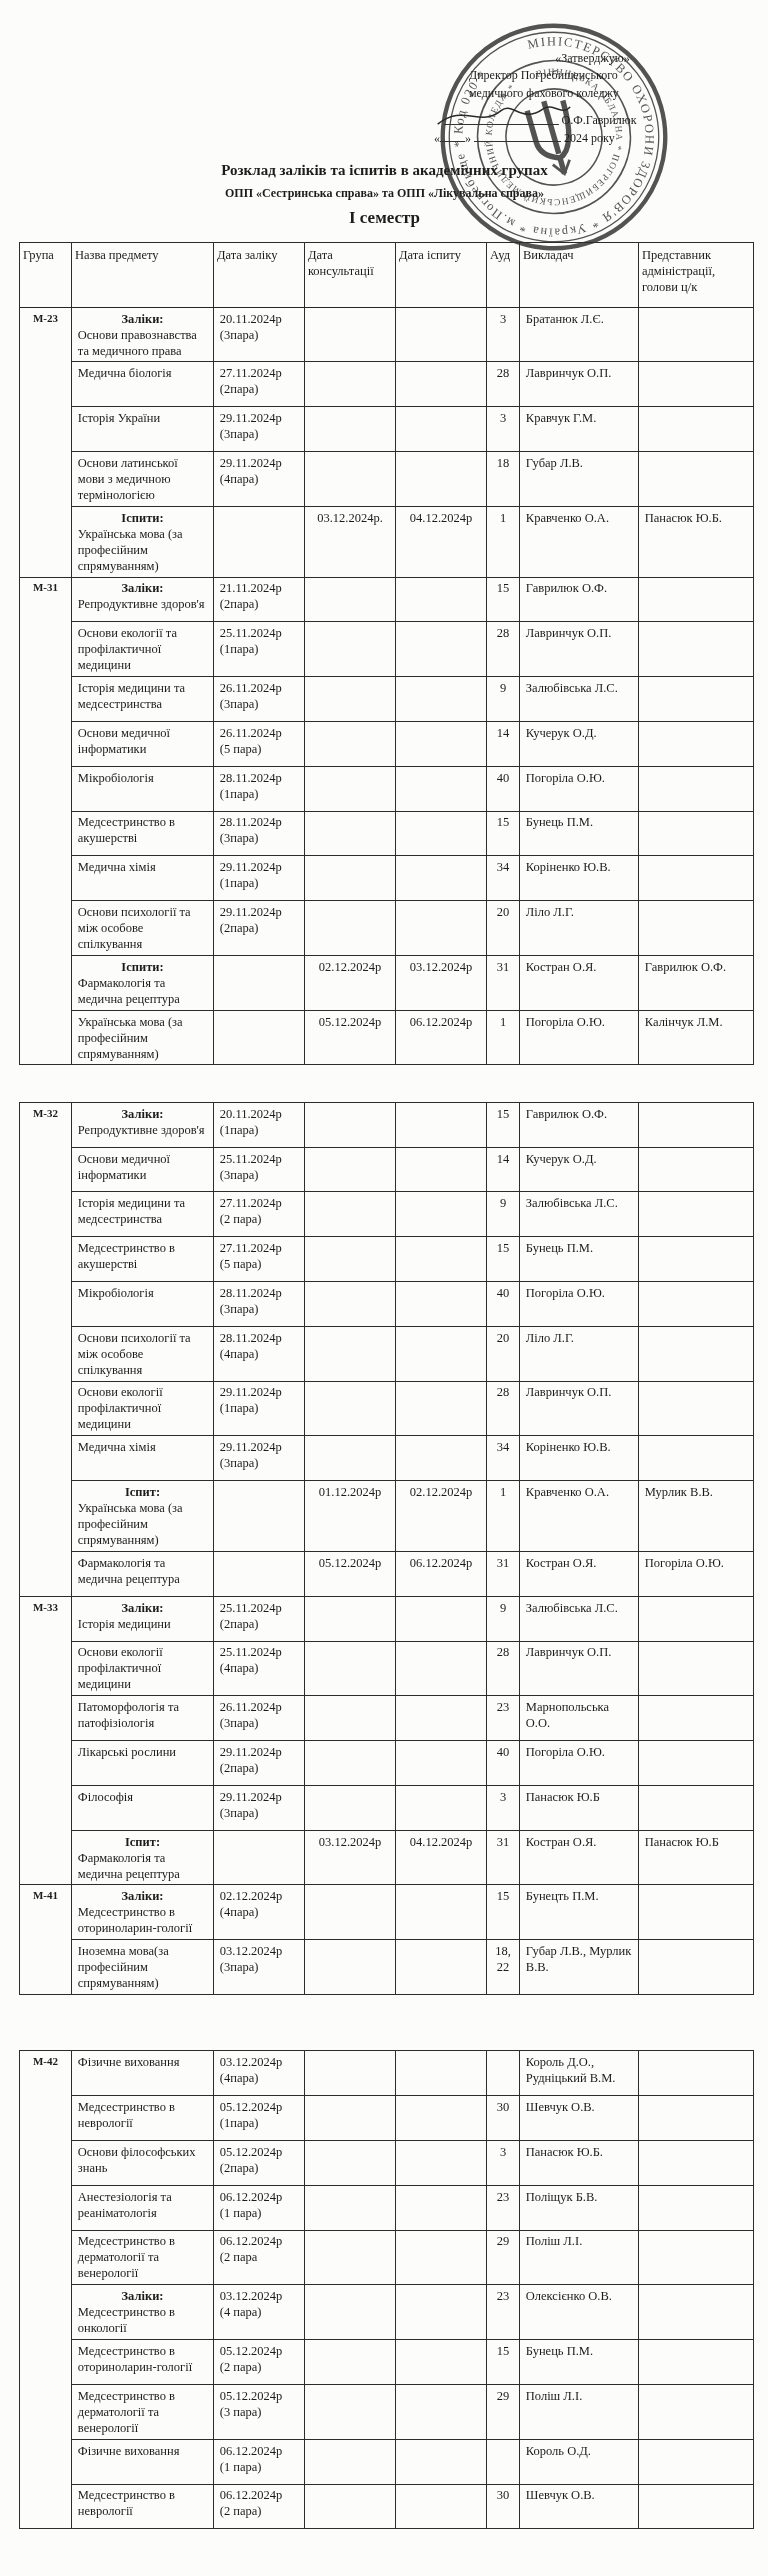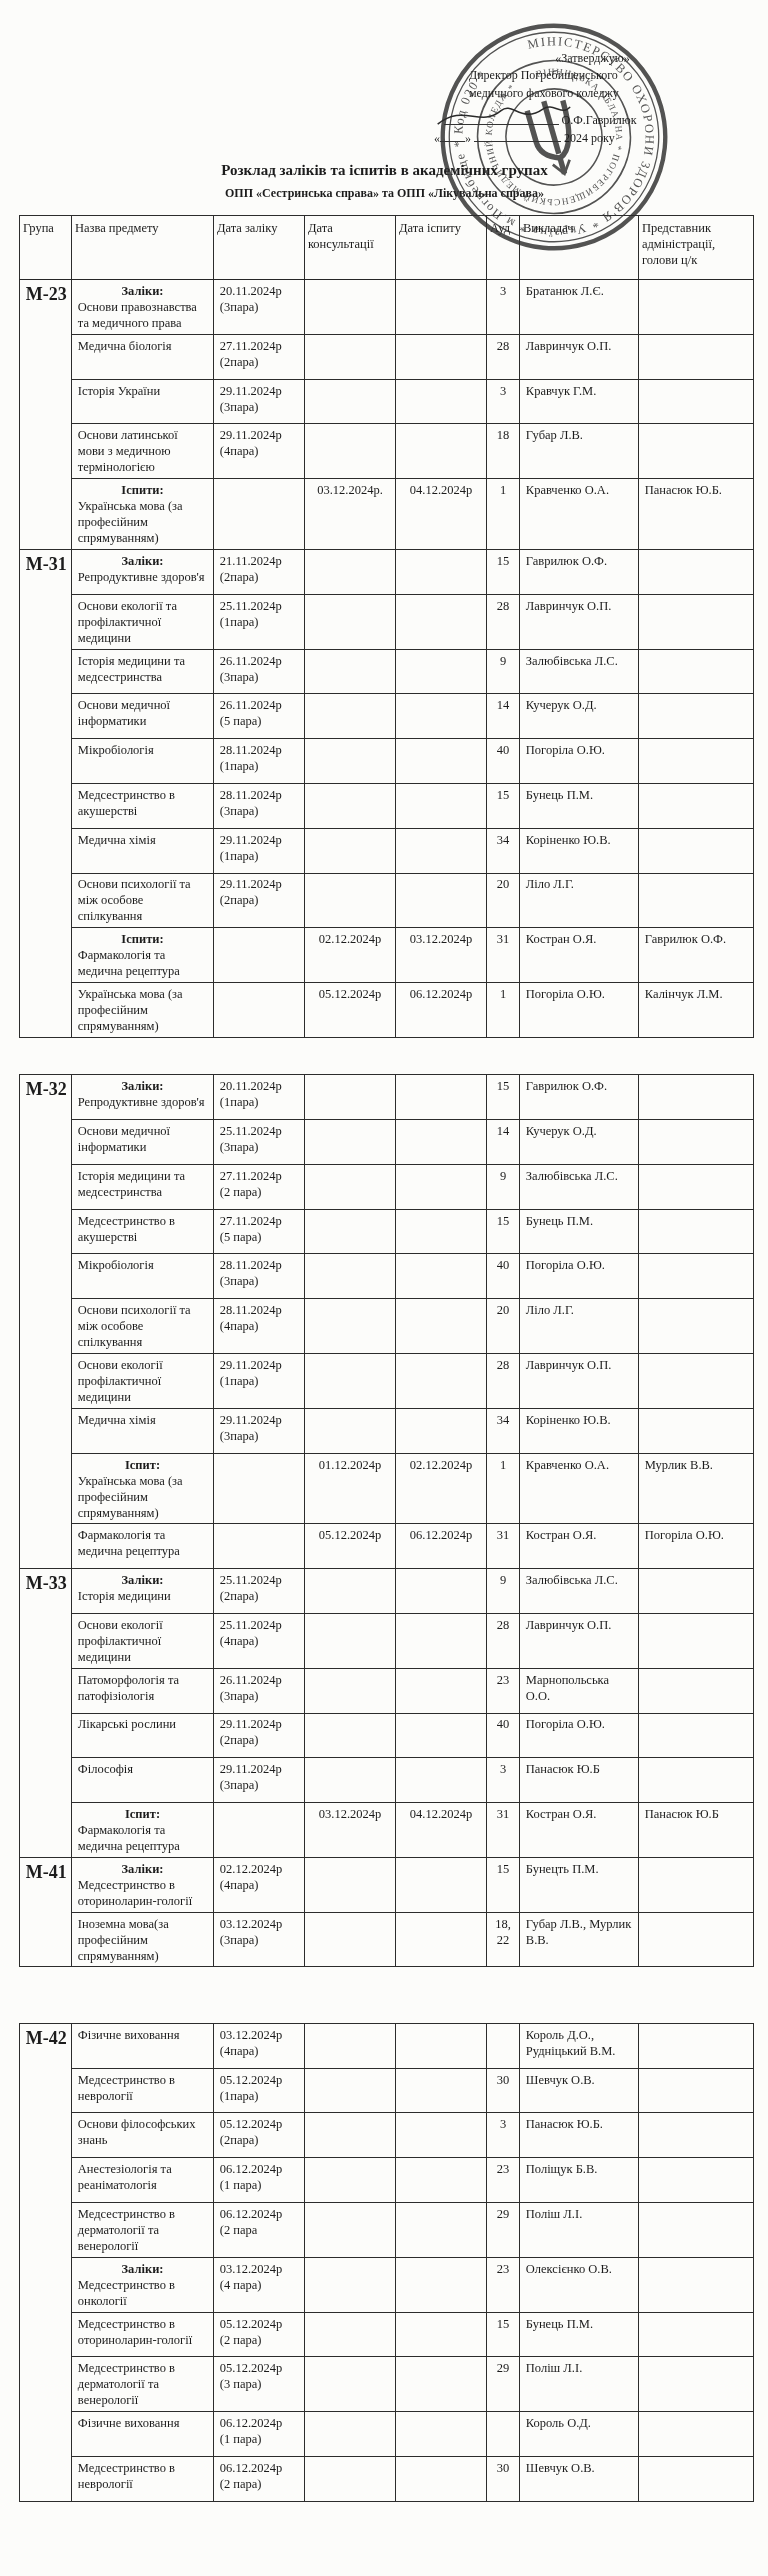--- a/index.html
+++ b/index.html
@@ -42,21 +42,21 @@
   }
   table.sched th,table.sched td{
     border:1px solid #2c2c2c;
     padding:2.9px 5.8px;vertical-align:top;
     overflow:hidden;
   }
   table.sched th{
     font-weight:normal;text-align:left;vertical-align:top;
     border-bottom:1.9px solid #262626;padding:3.8px 2.9px 11.5px 2.9px;
   }
-  td.c-group{vertical-align:middle;text-align:center;font-weight:bold;font-size:18px;}
+  td.c-group{vertical-align:middle;text-align:center;font-weight:bold;font-size:11px;}
   td.c-subj{}
   .section-label{font-weight:bold;text-align:center;}
   td.c-date{}
   td.c-center{text-align:center;}
   td.c-room{text-align:center;}
   td.c-teacher{}
   td.c-admin{}
   tr.sp td{height:38px;}
   .gap1{height:23px;}
   .gap2{height:42px;}
@@ -103,20 +103,21 @@
     <div class="date-line">
       <span>«</span><span class="blank" style="width:25px;"></span><span>»</span>
       <span class="blank" style="width:87px;"></span>
       <span>2024 року</span>
     </div>
   </div>
 
   <div class="title-wrap">
     <div class="t1">Розклад заліків та іспитів в академічних групах</div>
     <div class="t2">ОПП «Сестринська справа» та ОПП «Лікувальна справа»</div>
+    <div class="t3">І семестр</div>
   </div>
 
   <div class="tbl-zone">
       <table class="sched">
         <colgroup>
           <col style="width: 52px;">
           <col style="width: 142px;">
           <col style="width: 91px;">
           <col style="width: 91px;">
           <col style="width: 91px;">

